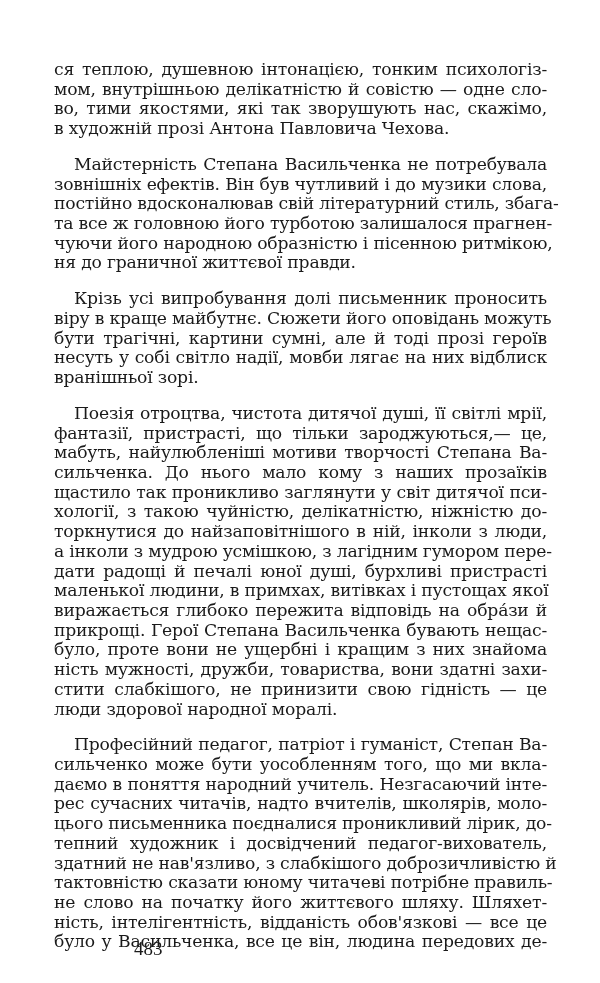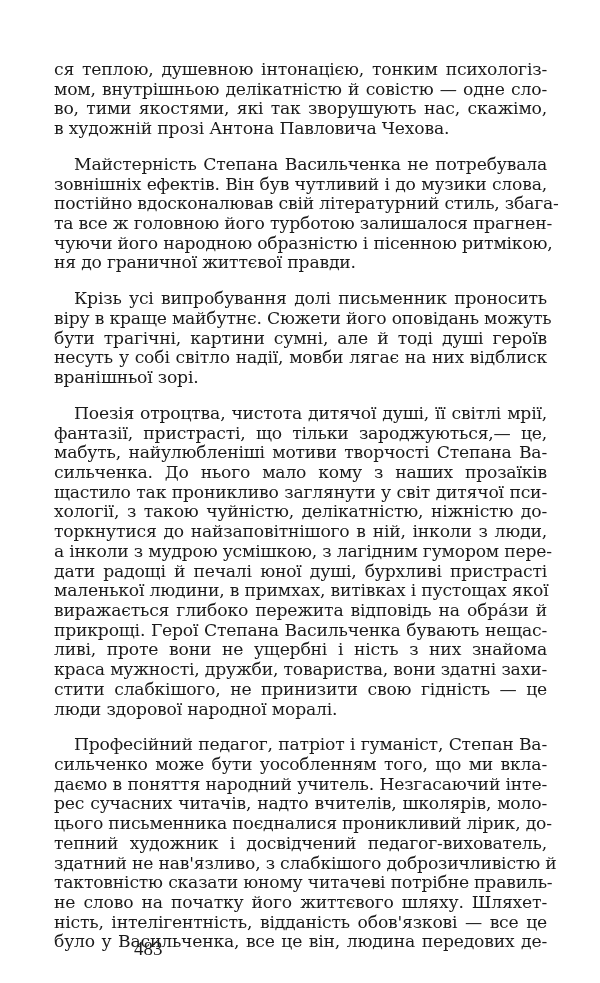--- a/index.html
+++ b/index.html
@@ -68,40 +68,40 @@
     <span class="line">зовнішніх ефектів. Він був чутливий і до музики слова,</span>
     <span class="line">постійно вдосконалював свій літературний стиль, збага-</span>
     <span class="line">та все ж головною його турботою залишалося прагнен-</span>
     <span class="line">чуючи його народною образністю і пісенною ритмікою,</span>
     <span class="line last">ня до граничної життєвої правди.</span>
   </div>
 
   <div class="paragraph">
     <span class="line indent">Крізь усі випробування долі письменник проносить</span>
     <span class="line">віру в краще майбутнє. Сюжети його оповідань можуть</span>
-    <span class="line">бути трагічні, картини сумні, але й тоді душі героїв</span>
+    <span class="line">бути трагічні, картини сумні, але й тоді прозі героїв</span>
     <span class="line">несуть у собі світло надії, мовби лягає на них відблиск</span>
     <span class="line last">вранішньої зорі.</span>
   </div>
 
   <div class="paragraph">
     <span class="line indent">Поезія отроцтва, чистота дитячої душі, її світлі мрії,</span>
     <span class="line">фантазії, пристрасті, що тільки зароджуються,— це,</span>
     <span class="line">мабуть, найулюбленіші мотиви творчості Степана Ва-</span>
     <span class="line">сильченка. До нього мало кому з наших прозаїків</span>
     <span class="line">щастило так проникливо заглянути у світ дитячої пси-</span>
     <span class="line">хології, з такою чуйністю, делікатністю, ніжністю до-</span>
     <span class="line">торкнутися до найзаповітнішого в ній, інколи з люди,</span>
     <span class="line">а інколи з мудрою усмішкою, з лагідним гумором пере-</span>
     <span class="line">дати радощі й печалі юної душі, бурхливі пристрасті</span>
     <span class="line">маленької людини, в примхах, витівках і пустощах якої</span>
     <span class="line">виражається глибоко пережита відповідь на обра́зи й</span>
     <span class="line">прикрощі. Герої Степана Васильченка бувають нещас-</span>
-    <span class="line">ливі, проте вони не ущербні і ність з них знайома</span>
-    <span class="line">краса мужності, дружби, товариства, вони здатні захи-</span>
+    <span class="line">було, проте вони не ущербні і кращим з них знайома</span>
+    <span class="line">ність мужності, дружби, товариства, вони здатні захи-</span>
     <span class="line">стити слабкішого, не принизити свою гідність — це</span>
     <span class="line last">люди здорової народної моралі.</span>
   </div>
 
   <div class="paragraph">
     <span class="line indent">Професійний педагог, патріот і гуманіст, Степан Ва-</span>
     <span class="line">сильченко може бути уособленням того, що ми вкла-</span>
     <span class="line">даємо в поняття народний учитель. Незгасаючий інте-</span>
     <span class="line">рес сучасних читачів, надто вчителів, школярів, моло-</span>
     <span class="line">цього письменника поєдналися проникливий лірик, до-</span>

